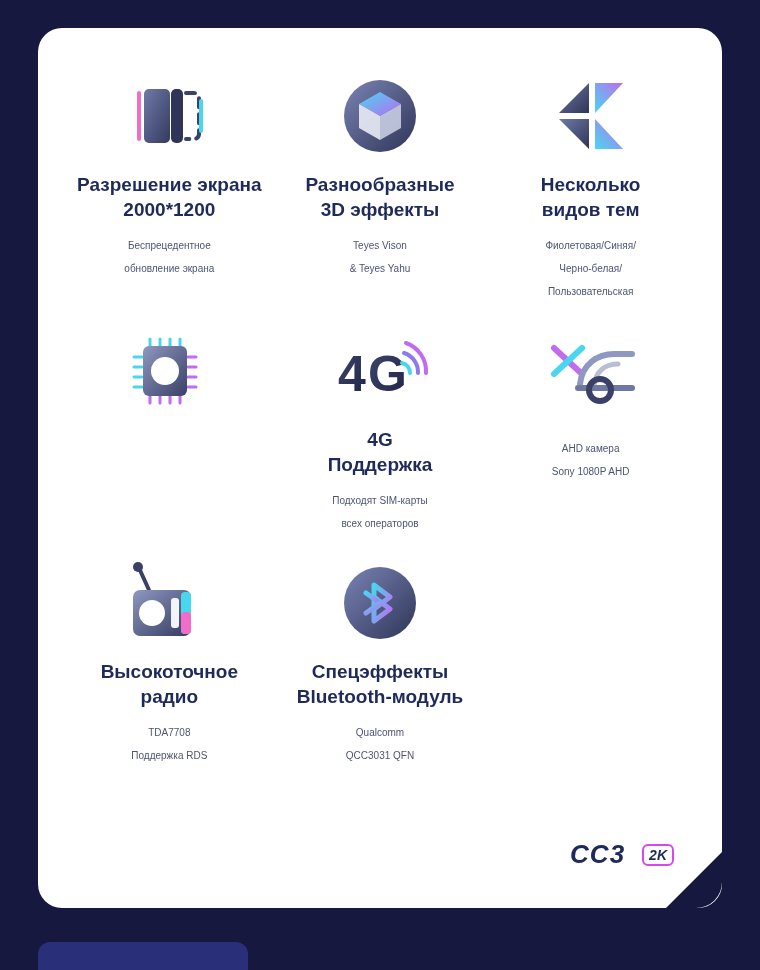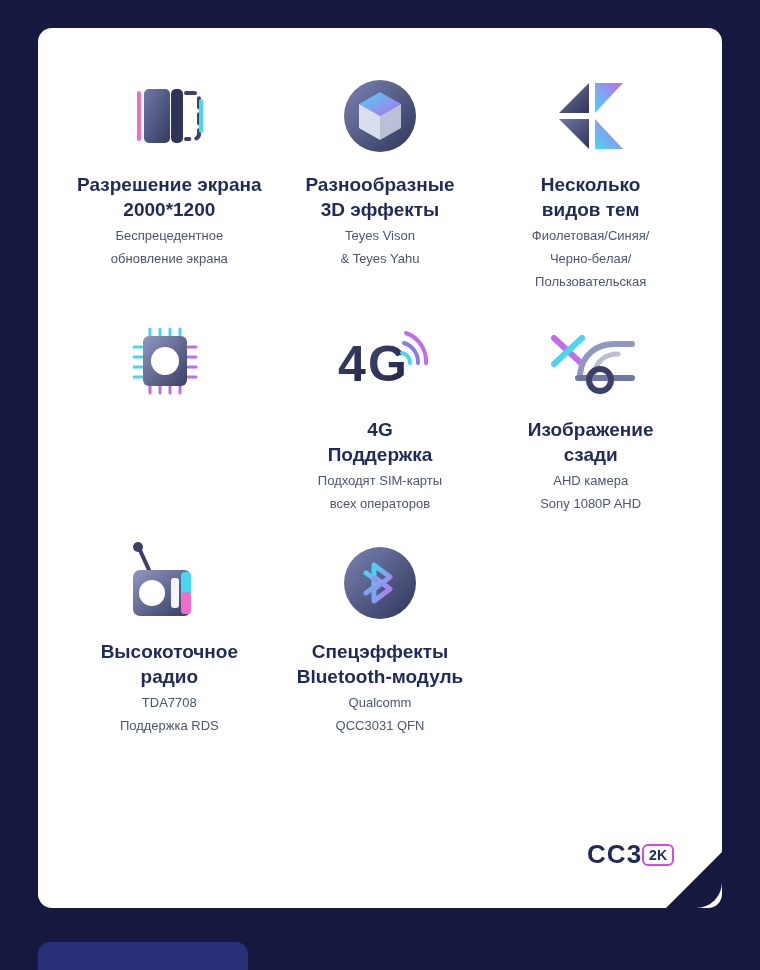--- a/index.html
+++ b/index.html
@@ -21,21 +21,21 @@
     height: 970px;
     background: #16183f;
   }
   .card {
     position: absolute;
     left: 38px;
     top: 28px;
     width: 684px;
     height: 880px;
     background: #ffffff;
-    border-radius: 14px;
+    border-radius: 24px;
     box-sizing: border-box;
     padding: 34px 26px 0 26px;
   }
   
   .fold {
     position: absolute;
     right: 0;
     bottom: 0;
     width: 0;
     height: 0;
@@ -72,32 +72,33 @@
   .title {
     color: #1e2a5a;
     font-weight: bold;
     font-size: 19px;
     line-height: 25px;
     margin-top: 2px;
     white-space: pre-line;
   }
   .subtitle {
     color: #4c5572;
-    font-size: 13px;
+    font-size: 10px;
     line-height: 23px;
-    margin-top: 2px;
+    margin-top: 12px;
     white-space: pre-line;
   }
   .footer {
     position: absolute;
     right: 48px;
     bottom: 38px;
     display: flex;
     align-items: center;
-    gap: 0;
+    gap: 17px;
+    font-style: italic;
   }
   .brand {
     color: #1e2a5a;
     font-weight: bold;
     font-size: 26px;
     letter-spacing: 1px;
   }
   .badge {
     border: 2px solid #d946ef;
     border-radius: 6px;
@@ -260,22 +261,20 @@
             <g fill="none" stroke-width="6" stroke-linecap="round">
               <path d="M18 18 L46 44" stroke="#c06bf0"></path>
               <path d="M46 18 L18 44" stroke="#49d6ef"></path>
             </g>
             <path d="M44 54 C46 34 62 24 78 24 L96 24" fill="none" stroke="#8f98c0" stroke-width="6" stroke-linecap="round"></path>
             <path d="M58 56 C60 40 70 34 82 34" fill="none" stroke="#b9bed4" stroke-width="5" stroke-linecap="round"></path>
             <path d="M42 58 L96 58" stroke="#6f78a4" stroke-width="6" stroke-linecap="round"></path>
             <circle cx="64" cy="60" r="11" fill="none" stroke="#3a4067" stroke-width="6"></circle>
           </svg>
         </div>
-        <div class="title">Изображение
-сзади</div>
         <div class="subtitle">AHD камера
 Sony 1080P AHD</div>
       </div>
 
       <div class="cell">
         <div class="icon-wrap">
           <svg width="100" height="86" viewBox="0 0 100 86">
             <defs>
               <linearGradient id="g8" x1="0" y1="0" x2="1" y2="1">
                 <stop offset="0" stop-color="#8f98c0"></stop>

